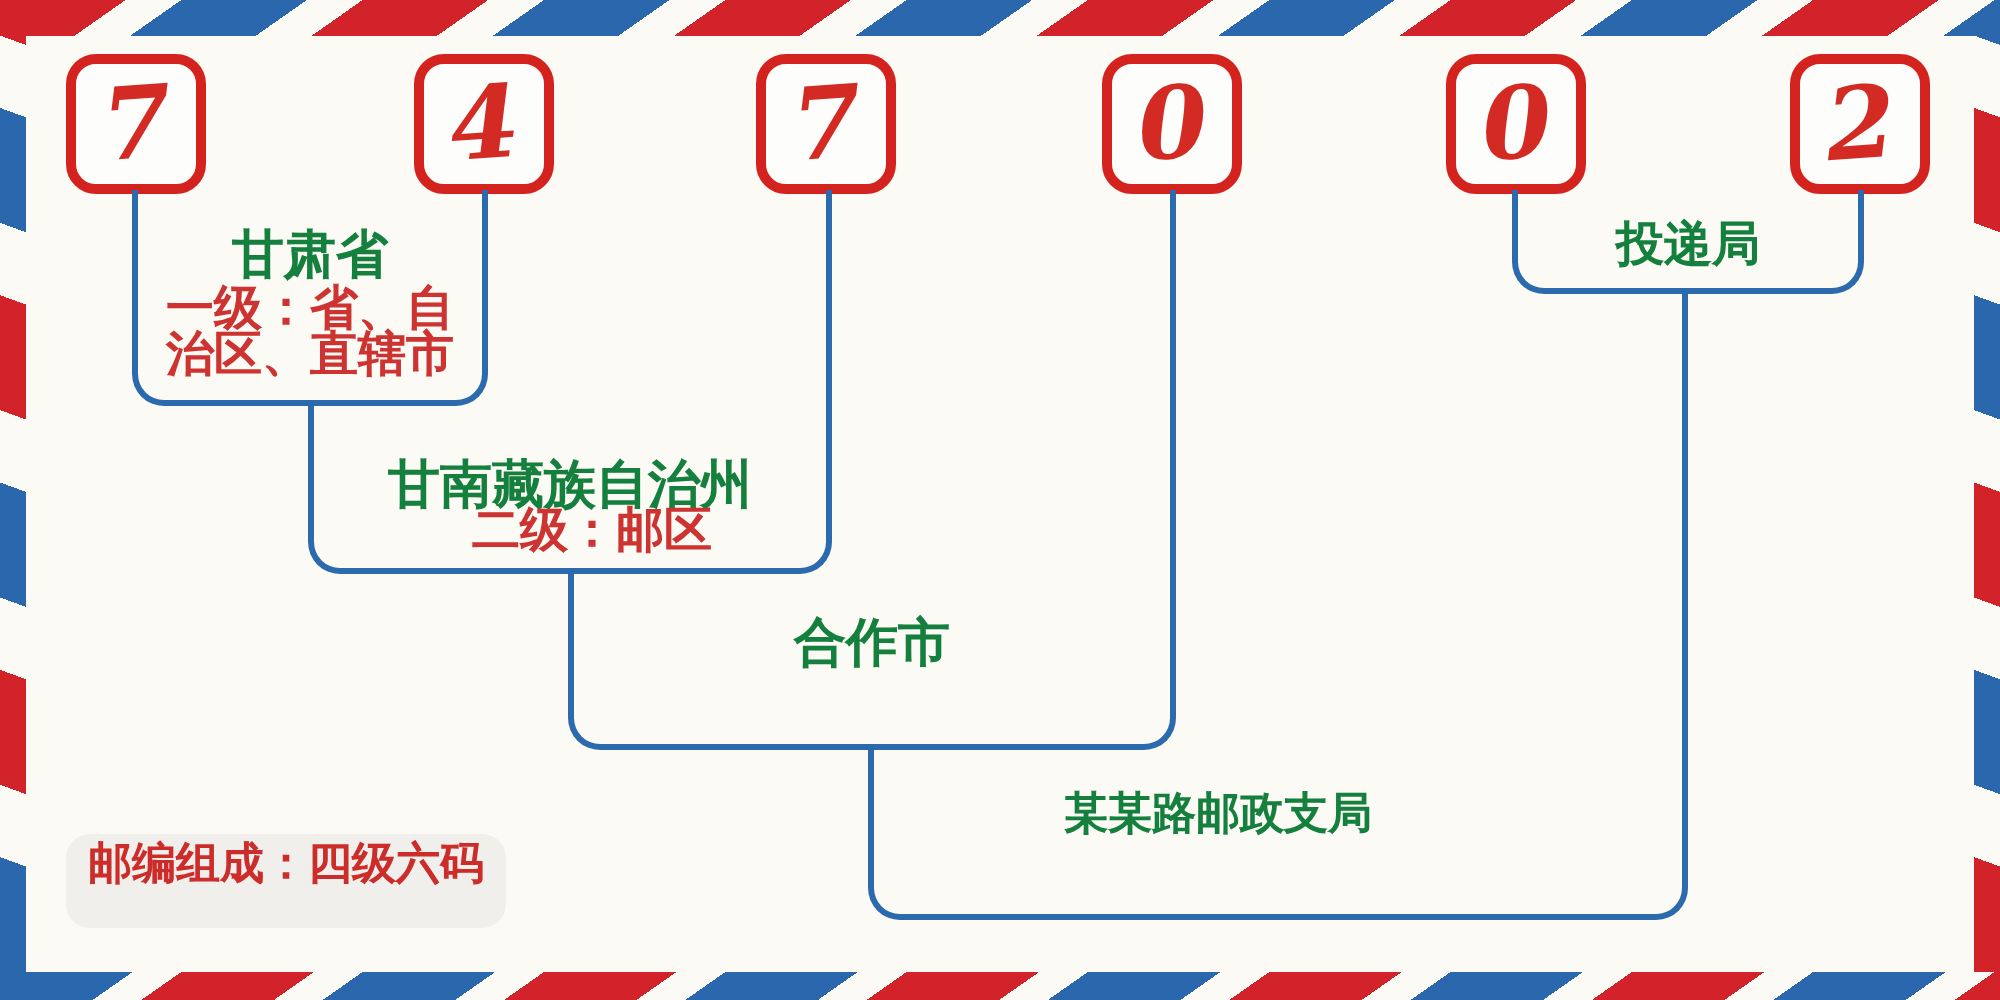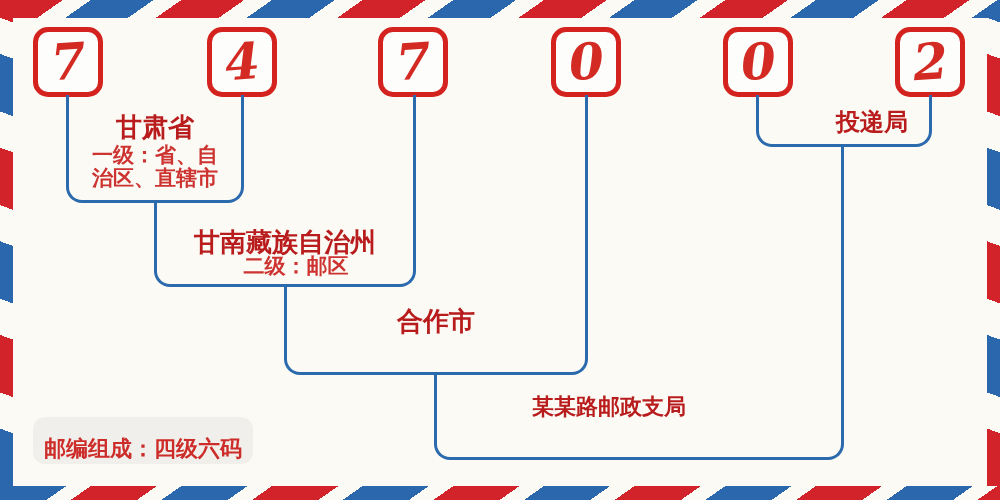--- a/index.html
+++ b/index.html
@@ -41,34 +41,34 @@
   .bracket{
     position:absolute;box-sizing:border-box;
     border-left:3px solid #2b6aad;border-right:3px solid #2b6aad;
     border-bottom:3px solid #2b6aad;
     border-radius:0 0 16px 16px;
   }
   .vline{position:absolute;width:3px;background:#2b6aad;}
   
   .lvl-name{
     position:absolute;transform:translateX(-50%);
-    color:#b91c1c;font-weight:bold;font-size:26px;white-space:nowrap;
+    color:#15803d;font-weight:bold;font-size:26px;white-space:nowrap;
   }
   .lvl-desc{
     position:absolute;transform:translateX(-50%);text-align:center;
-    color:#cd3330;font-weight:bold;font-size:21px;line-height:23px;
+    color:#cd3330;font-weight:bold;font-size:24px;line-height:23px;
     white-space:pre-line;
   }
   .small-name{font-size:22px;}
-  .delivery{font-size:24px;margin-left:28px;}
+  .delivery{font-size:24px;}
   
   .badge{
     position:absolute;left:33px;top:417px;width:220px;height:47px;
     background:#f1efeb;border-radius:12px;
-    display:flex;align-items:flex-end;justify-content:center;
+    display:flex;align-items:flex-start;justify-content:center;
   }
   .badge span{color:#cd2d2a;font-weight:bold;font-size:22px;white-space:nowrap;}
 </style>
 </head>
 <body>
 
 <div class="canvas">
 
   <div class="edge edge-top"></div>
   <div class="edge edge-bottom"></div>

